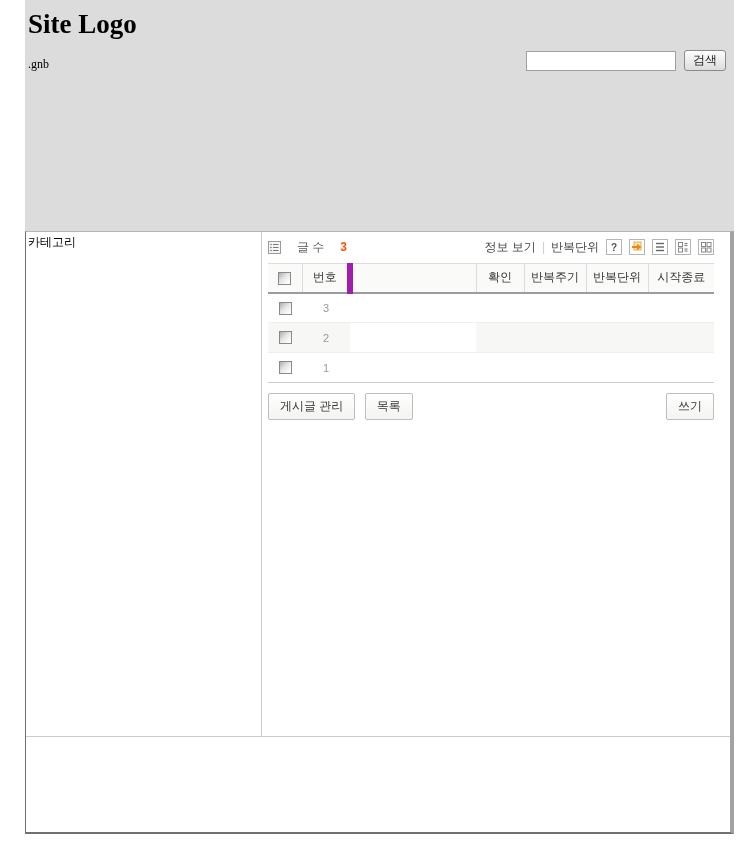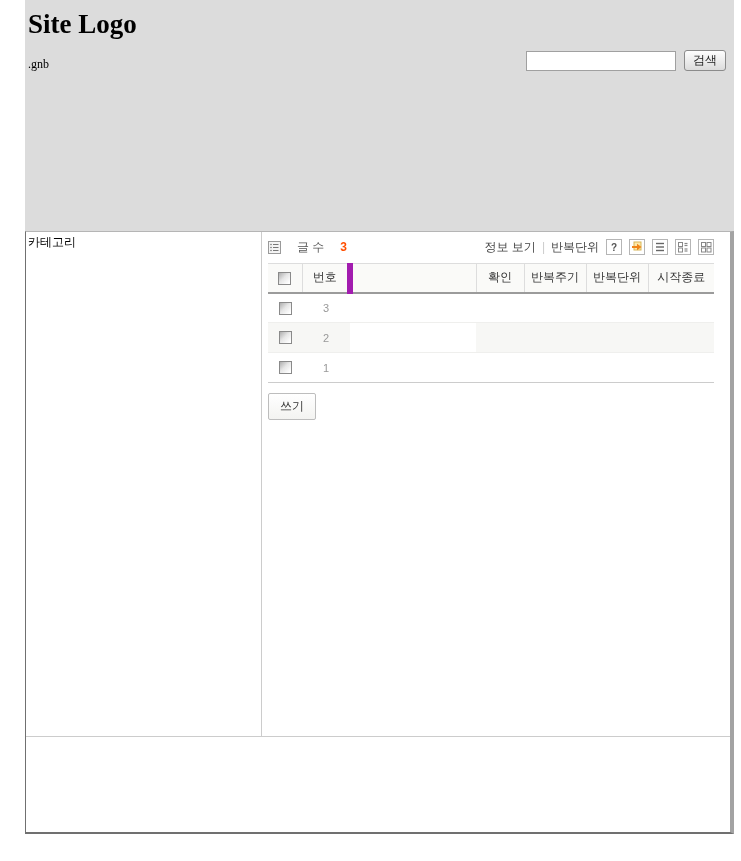--- a/index.html
+++ b/index.html
@@ -232,20 +232,24 @@
               <td></td>
               <td></td>
               <td></td>
               <td></td>
             </tr>
           </tbody>
         </table>
 
         <div class="btn-row">
           <div>
+            <button class="btn">게시글 관리</button>
+            <button class="btn">목록</button>
+          </div>
+          <div>
             <button class="btn" style="margin-right:0;">쓰기</button>
           </div>
         </div>
 
       </div>
     </div>
 
     <div class="footer-area"></div>
   </div>
 

